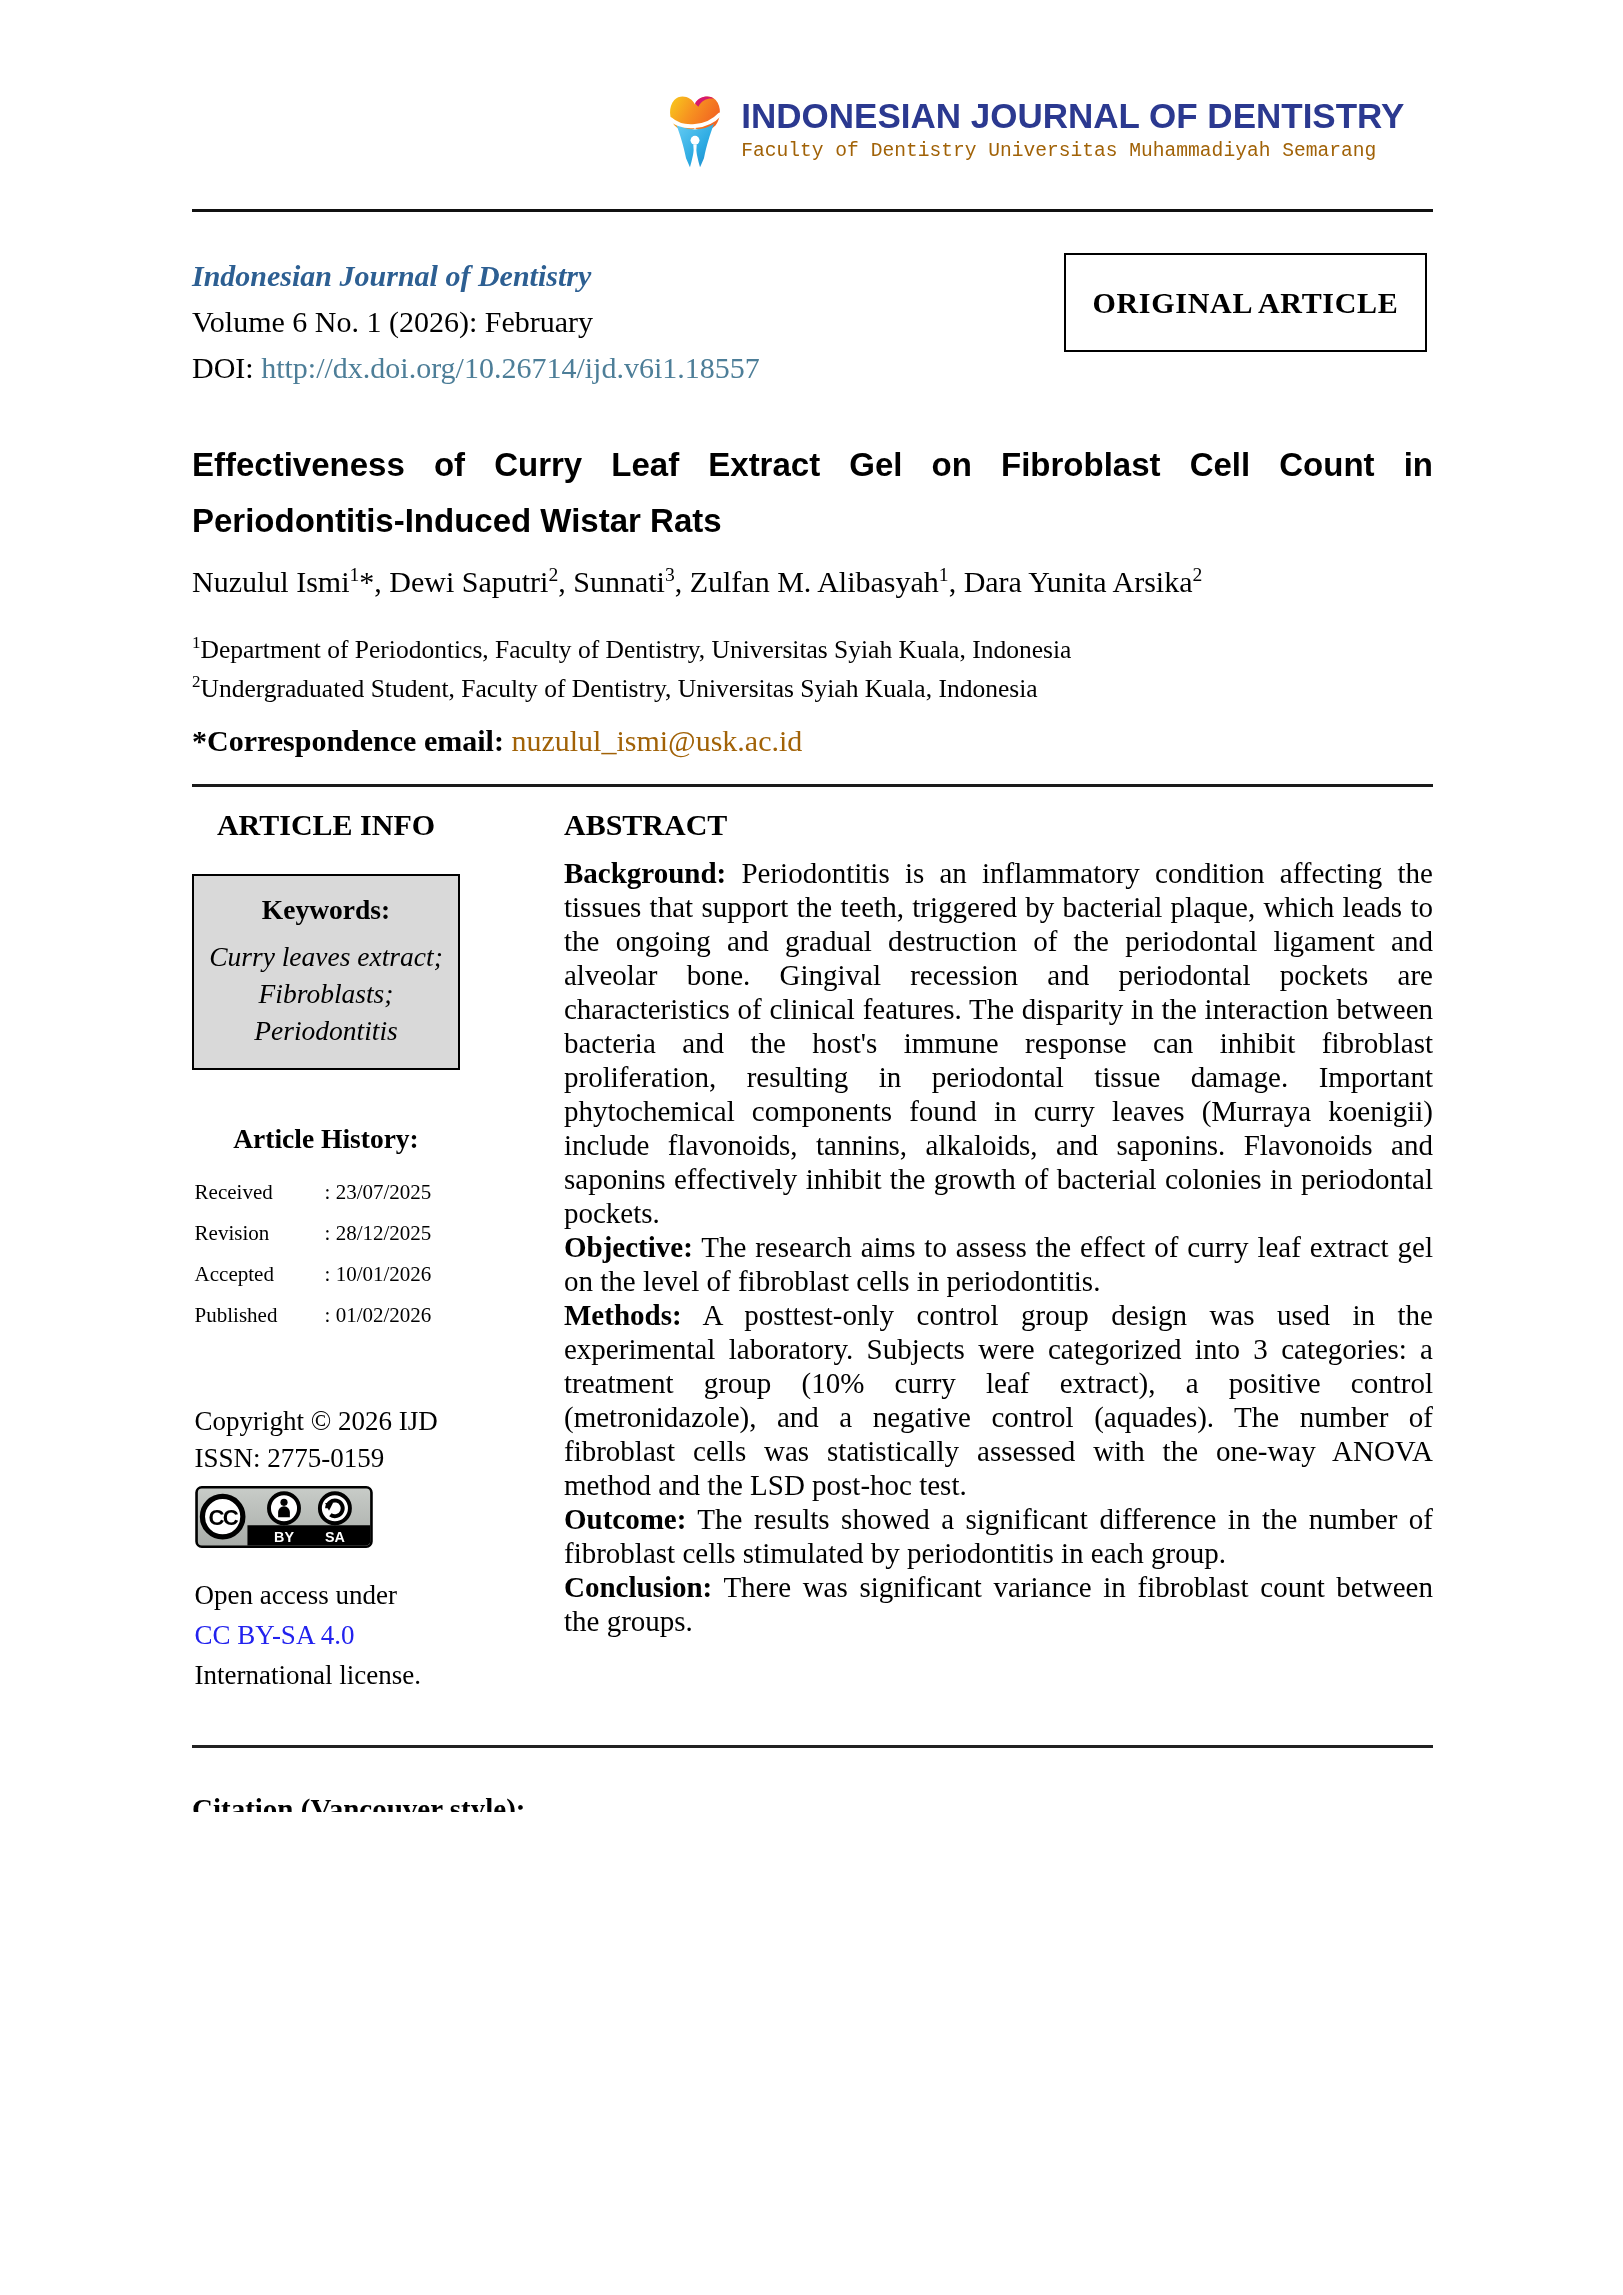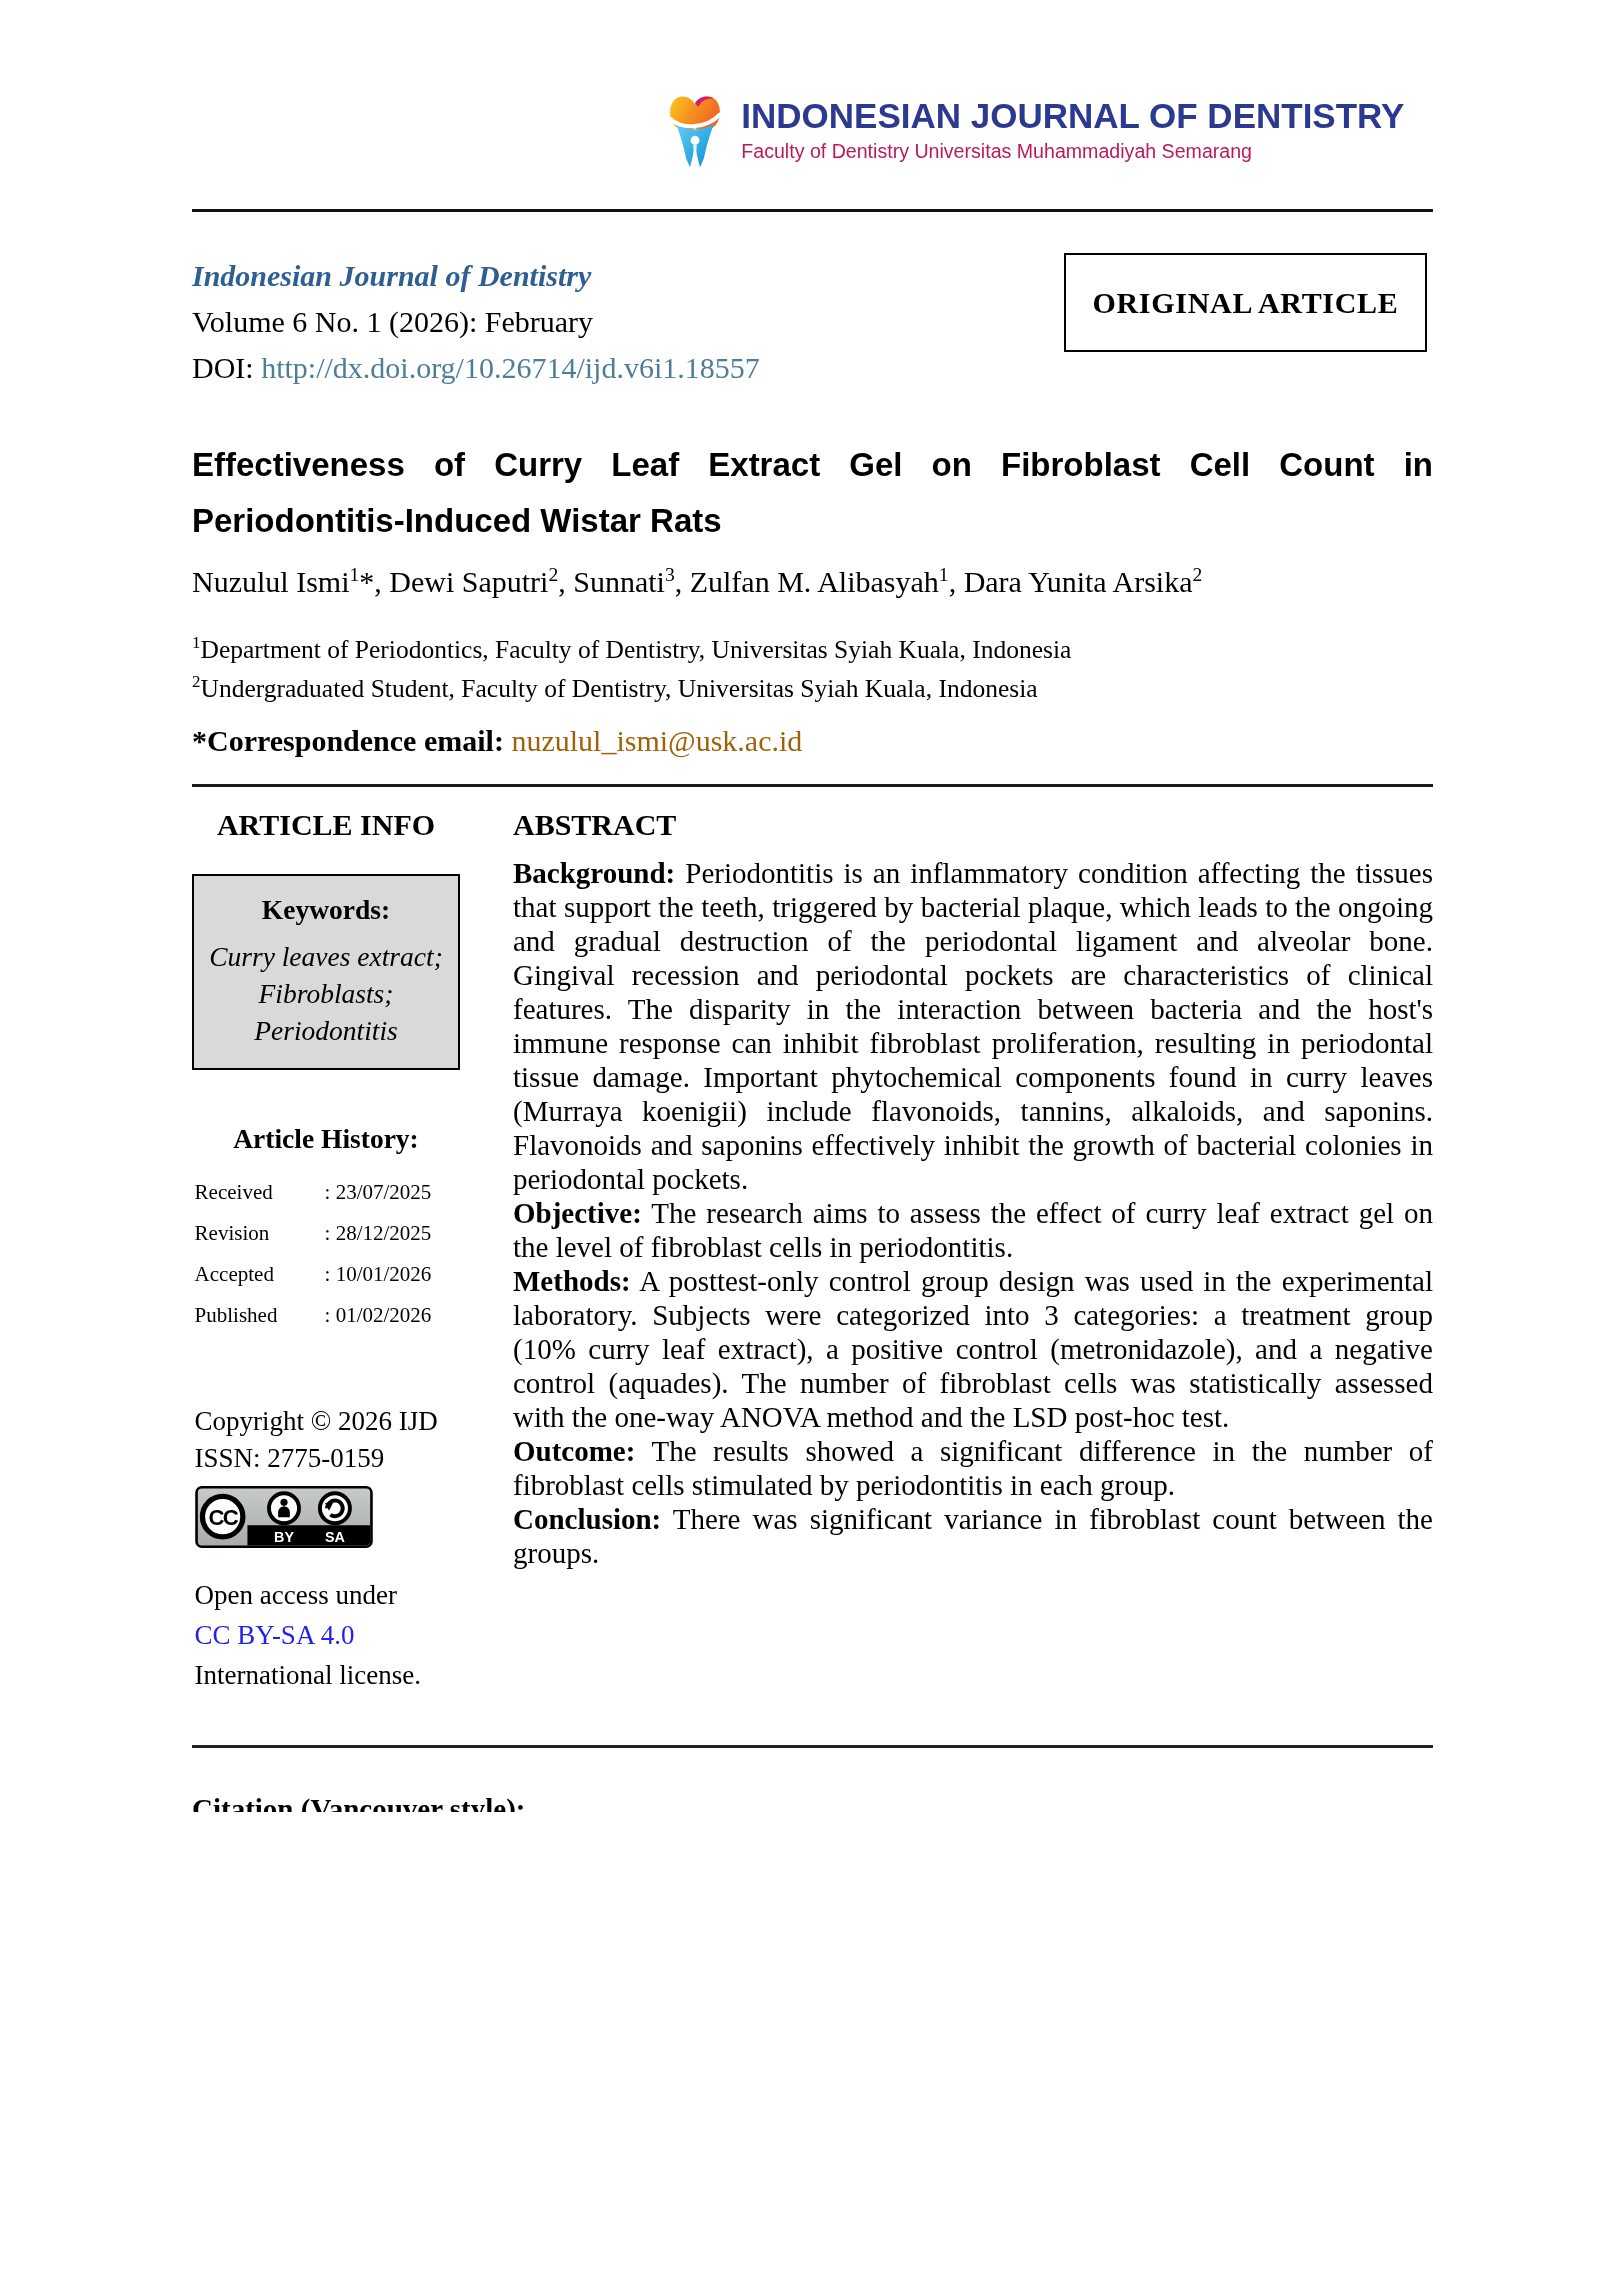--- a/index.html
+++ b/index.html
@@ -5,22 +5,22 @@
   html,body{margin:0;padding:0;background:#ffffff;}
   .page{position:relative;width:1623px;height:1812px;background:#ffffff;overflow:hidden;
         font-family:"Liberation Serif","DejaVu Serif",serif;color:#000;}
 
   
   .logo-row{position:absolute;left:667px;top:92px;display:flex;align-items:flex-start;}
   .logo-mark{width:56px;height:81px;margin-right:18.3px;}
   .logo-text{padding-top:3.9px;}
   .logo-title{font-family:"Liberation Sans","DejaVu Sans",sans-serif;font-weight:bold;
               font-size:35px;line-height:39px;color:#2b3990;letter-spacing:0px;white-space:nowrap;}
-  .logo-sub{font-family:Liberation Sans, sans-serif;font-size:19.6px;line-height:23.6px;
-            color:#be185d;margin-top:5.2px;white-space:nowrap;}
+  .logo-sub{font-family:Liberation Mono, monospace;font-size:19.6px;line-height:23.6px;
+            color:#a16207;margin-top:5.2px;white-space:nowrap;}
 
   .rule-thick{position:absolute;left:192px;top:209px;width:1241px;height:3.3px;background:#111;}
   .rule-thin{position:absolute;left:192px;top:784px;width:1241px;height:2.6px;background:#1a1a1a;}
   .rule-cite{position:absolute;left:192px;top:1745px;width:1241px;height:2.6px;background:#222;}
 
   
   .masthead{position:absolute;left:192px;top:253px;font-size:30px;line-height:46px;}
   .journal-name{font-weight:bold;font-style:italic;color:#2d5f92;}
   a.plain-link{text-decoration:none;}
   .doi-link{color:#4d7e98;}
@@ -36,21 +36,21 @@
   .authors sup{font-size:19.6px;}
   .affiliations{position:absolute;left:192px;top:627px;width:1241px;font-size:25.5px;line-height:32px;}
   .affiliations sup{font-size:17px;}
   .correspondence{position:absolute;left:192px;top:724px;width:1241px;font-size:30px;}
   .correspondence .lbl{font-weight:bold;}
   .email-link{color:#a16207;}
 
   
   .columns{position:absolute;left:192px;top:806px;width:1241px;display:flex;}
   .left-col{width:268px;flex:none;}
-  .right-col{margin-left:53px;flex:1;}
+  .right-col{margin-left:104px;flex:1;}
 
   .sec-header{font-weight:bold;font-size:30px;line-height:38px;}
   .left-col .sec-header{text-align:center;}
 
   .kw-box{margin-top:30px;border:2px solid #000;background:#d9d9d9;
           padding:17px 6.5px 19.6px 6.5px;text-align:center;}
   .kw-label{font-weight:bold;font-size:27.5px;line-height:34px;}
   .kw-items{margin-top:10.5px;font-style:italic;font-size:27.5px;line-height:37px;}
 
   .hist-label{margin-top:52px;font-weight:bold;font-size:27.5px;text-align:center;line-height:34px;}

